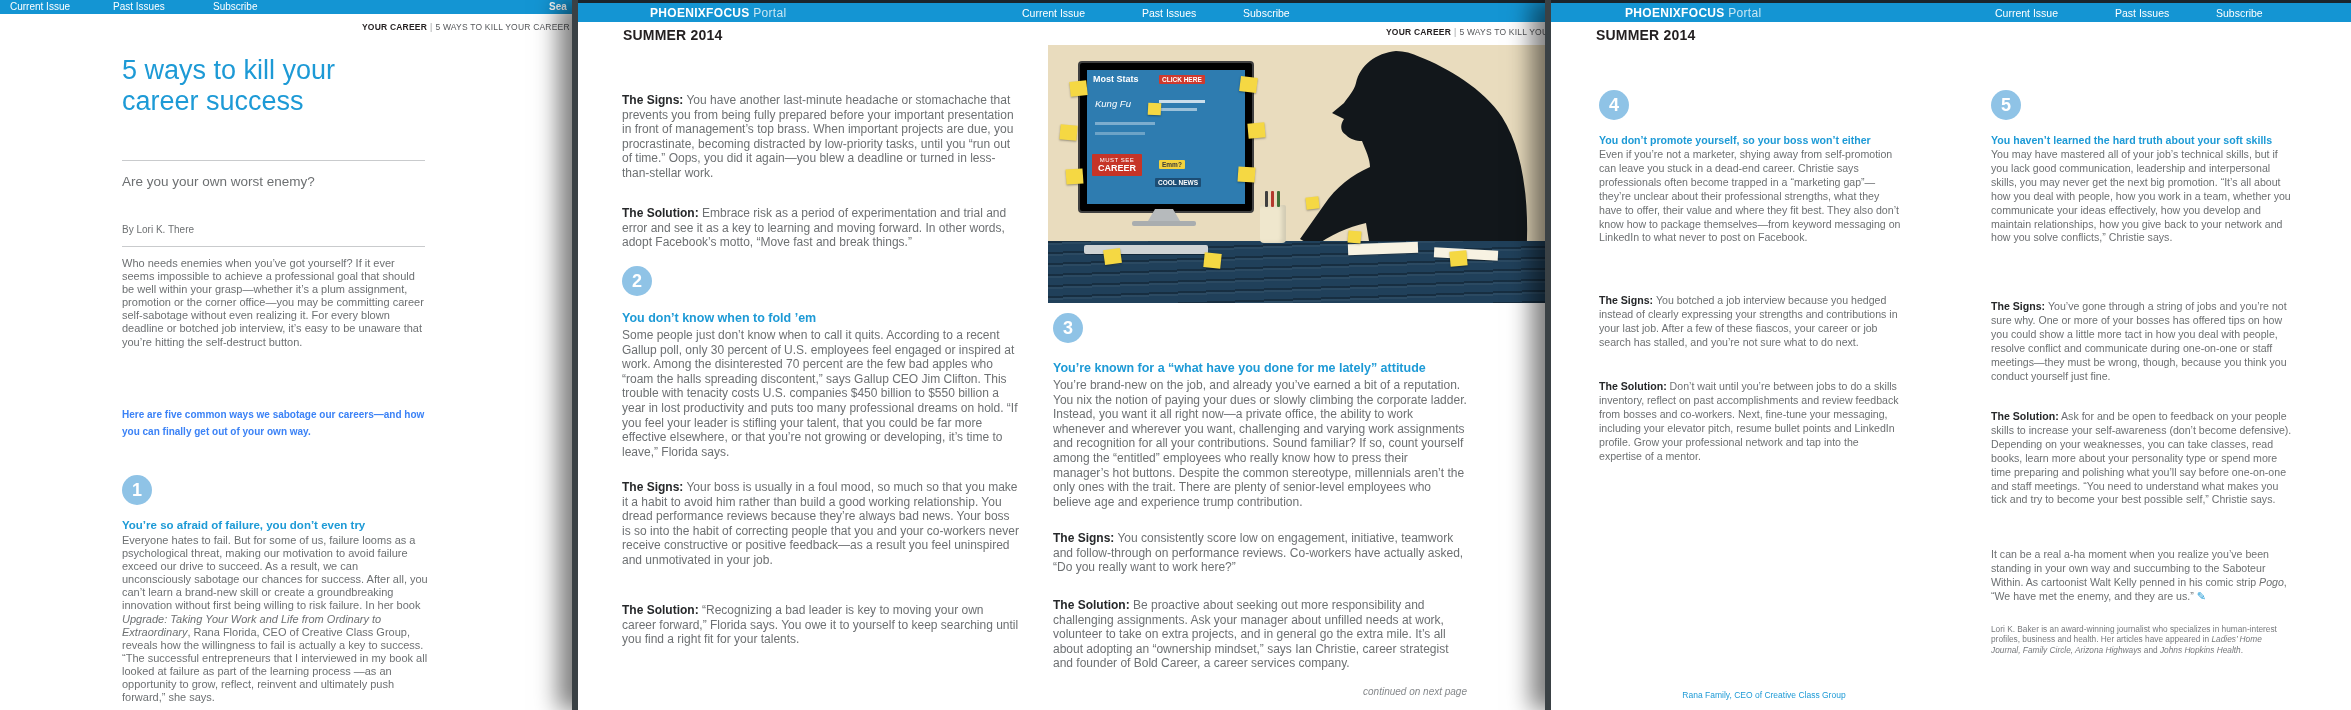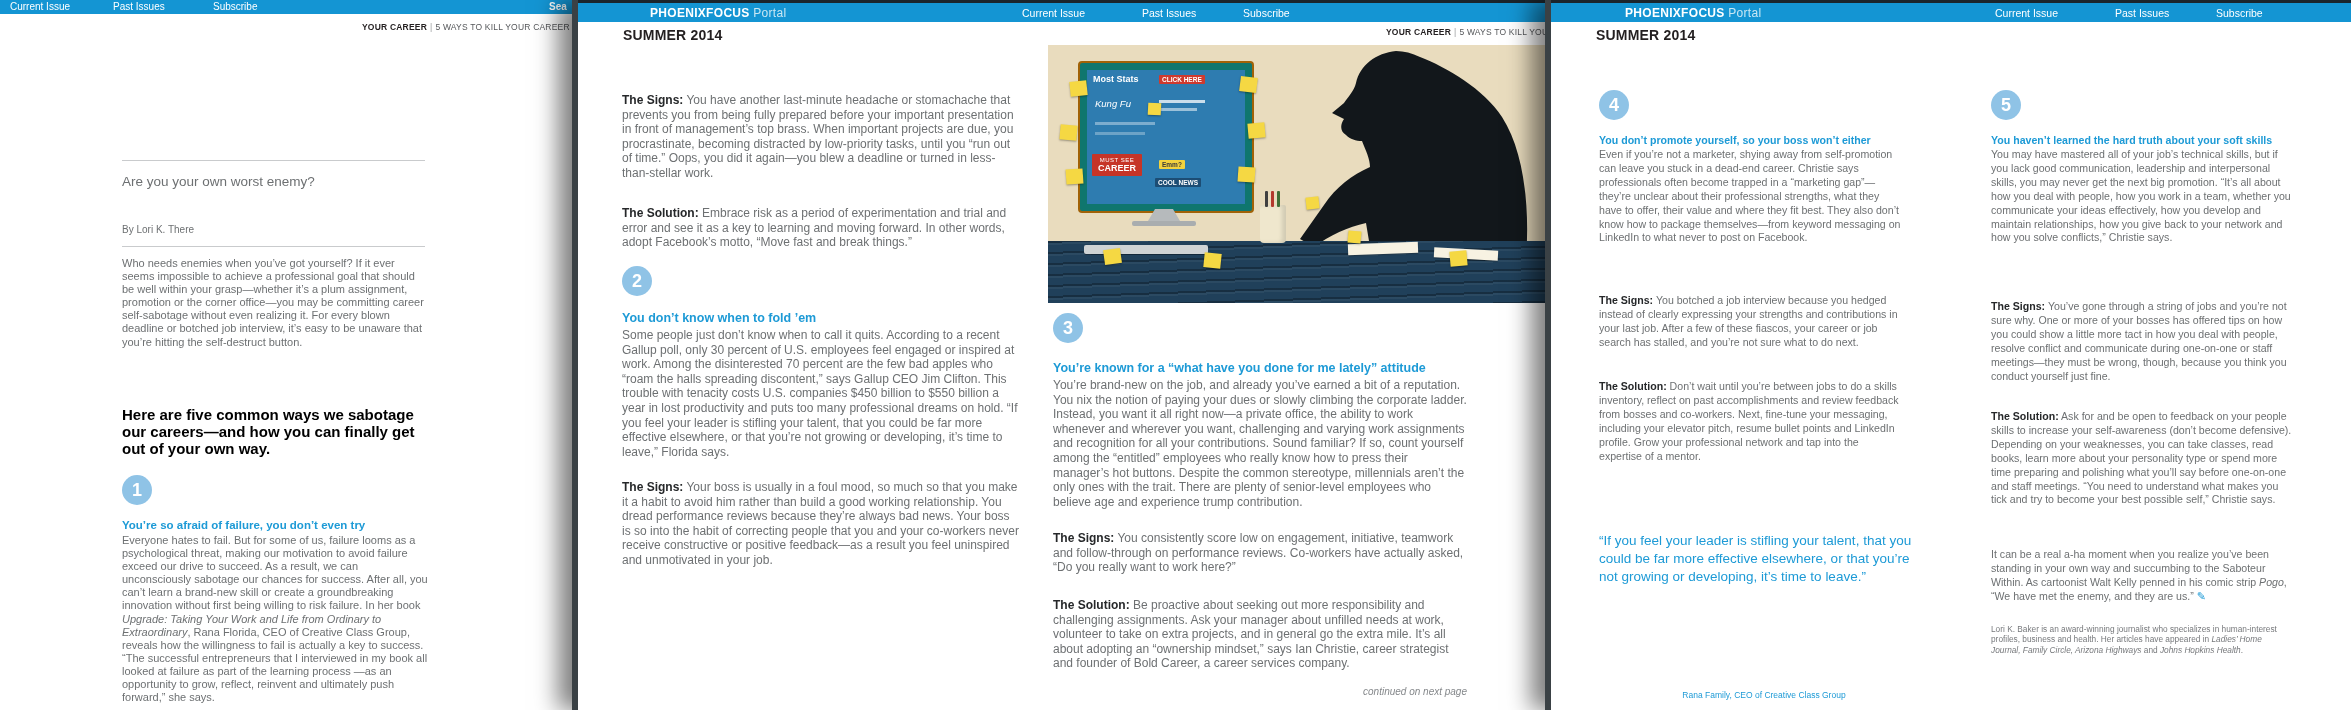--- a/index.html
+++ b/index.html
@@ -21,41 +21,41 @@
   .brand .lt{color:#c8e7f4;font-weight:400;}
   .searchcut{position:absolute;top:1px;font-size:10px;font-weight:700;color:#fff;}
   .kicker{position:absolute;font-size:8.5px;color:#55575a;white-space:nowrap;letter-spacing:.2px;}
   .kicker b{color:#231f20;font-weight:700;}
   .kicker .sep{color:#9b9d9f;padding:0 3px;}
   .rule{position:absolute;height:1px;background:#c9cbcd;}
   .title{position:absolute;font-size:27px;line-height:31px;color:#1d9ad6;font-weight:400;}
   .subtitle{position:absolute;font-size:13.5px;color:#6d7072;}
   .byline{position:absolute;font-size:10px;color:#6d7072;}
   .p1{position:absolute;font-size:11px;line-height:13.1px;color:#6d7072;}
-  .lead{position:absolute;font-size:15px;line-height:17px;font-weight:700;color:#000000;}
+  .lead{position:absolute;font-size:10px;line-height:17px;font-weight:700;color:#3b82f6;}
   .h-blue{position:absolute;font-weight:700;color:#1d9ad6;white-space:nowrap;}
   .h1s{font-size:11.5px;}
   .h2s{font-size:12.5px;}
   .h3s{font-size:10.6px;}
   .p2{position:absolute;font-size:12px;line-height:14.6px;color:#6d7072;}
   .p3{position:absolute;font-size:10.6px;line-height:13.9px;color:#6d7072;}
   .p2 b,.p3 b,.p1 b{color:#26282a;font-weight:700;}
   .circle{position:absolute;width:30px;height:30px;border-radius:50%;background:#8fc3e6;color:#fff;
           font-size:18px;font-weight:700;display:flex;align-items:center;justify-content:center;}
   .issue{position:absolute;font-size:14px;font-weight:700;color:#231f20;letter-spacing:.2px;}
   .continued{position:absolute;font-size:10px;font-style:italic;color:#85888b;text-align:right;}
   .quote{position:absolute;font-size:13.5px;line-height:18px;color:#1d9ad6;font-weight:400;}
   .attr{position:absolute;font-size:8.5px;color:#1d9ad6;text-align:center;}
   .bio{position:absolute;font-size:8.3px;line-height:10.4px;color:#77797c;}
   .endmark{color:#1d9ad6;font-size:11px;}
   
   .illus{position:absolute;left:470px;top:45px;width:503px;height:258px;background:#e9dcbe;overflow:hidden;}
   .desk{position:absolute;left:0;right:0;bottom:0;height:62px;background:#20405a;
         background-image:repeating-linear-gradient(178deg,rgba(0,0,0,.28) 0 2px,rgba(255,255,255,.05) 2px 4px,transparent 4px 11px);}
-  .monitor{position:absolute;left:30px;top:16px;width:172px;height:148px;background:#0f766e;border:2px solid #a16207;border-radius:4px;}
+  .monitor{position:absolute;left:30px;top:16px;width:172px;height:148px;background:#000000;border:2px solid #404040;border-radius:4px;}
   .screen{position:absolute;left:7px;top:7px;right:7px;bottom:7px;background:#2e7cb0;overflow:hidden;}
   .scr-head{position:absolute;left:6px;top:4px;font-size:9px;font-weight:700;color:#fff;}
   .chip{position:absolute;font-size:6.5px;font-weight:700;padding:1px 3px;border-radius:1px;white-space:nowrap;}
   .chip-red{background:#cf3a2e;color:#fff;}
   .chip-yellow{background:#f2d23e;color:#3a3a3a;}
   .chip-navy{background:#1c4d74;color:#fff;}
   .kungfu{position:absolute;left:8px;top:28px;font-size:9.5px;color:#fff;font-style:italic;}
   .fakebar{position:absolute;height:3px;background:rgba(255,255,255,.75);}
   .mustsee{position:absolute;left:5px;top:84px;background:#c63427;color:#fff;text-align:center;padding:3px 6px;border-radius:1px;}
   .mustsee .s1{display:block;font-size:6px;letter-spacing:.5px;}
@@ -80,20 +80,24 @@
   <section class="win win1">
     <div class="bar bar1">
       <span class="navitem nav1" style="left:10px">Current Issue</span>
       <span class="navitem nav1" style="left:113px">Past Issues</span>
       <span class="navitem nav1" style="left:213px">Subscribe</span>
       <span class="searchcut" style="left:549px">Sea</span>
     </div>
 
     <div class="kicker" style="left:362px;top:22px"><b>YOUR CAREER</b><span class="sep">|</span><span>5 WAYS TO KILL YOUR CAREER</span></div>
 
+    <div class="title" style="left:122px;top:55px">
+      <span style="display:block">5 ways to kill your</span>
+      <span style="display:block">career success</span>
+    </div>
 
     <div class="rule" style="left:122px;top:160px;width:303px"></div>
     <div class="subtitle" style="left:122px;top:174px">Are you your own worst enemy?</div>
     <div class="byline" style="left:122px;top:224px">By Lori K. There</div>
     <div class="rule" style="left:122px;top:246px;width:303px"></div>
 
     <p class="p1" style="left:122px;top:257px;width:306px;margin:0">Who needs enemies when you’ve got yourself? If it ever seems impossible to achieve a professional goal that should be well within your grasp—whether it’s a plum assignment, promotion or the corner office—you may be committing career self-sabotage without even realizing it. For every blown deadline or botched job interview, it’s easy to be unaware that you’re hitting the self-destruct button.</p>
 
     <p class="lead" style="left:122px;top:406px;width:312px;margin:0">Here are five common ways we sabotage our careers—and how you can finally get out of your own way.</p>
 
@@ -113,20 +117,21 @@
     <div class="issue" style="left:45px;top:27px">SUMMER 2014</div>
     <div class="kicker" style="left:808px;top:27px"><b>YOUR CAREER</b><span class="sep">|</span><span>5 WAYS TO KILL YOUR CAREER</span></div>
 
     <p class="p2" style="left:44px;top:93px;width:398px;margin:0"><b>The Signs:</b><span> You have another last-minute headache or stomachache that prevents you from being fully prepared before your important presentation in front of management’s top brass. When important projects are due, you procrastinate, becoming distracted by low-priority tasks, until you “run out of time.” Oops, you did it again—you blew a deadline or turned in less-than-stellar work.</span></p>
     <p class="p2" style="left:44px;top:206px;width:398px;margin:0"><b>The Solution:</b><span> Embrace risk as a period of experimentation and trial and error and see it as a key to learning and moving forward. In other words, adopt Facebook’s motto, “Move fast and break things.”</span></p>
 
     <div class="circle" style="left:44px;top:266px">2</div>
     <div class="h-blue h2s" style="left:44px;top:311px">You don’t know when to fold ’em</div>
     <p class="p2" style="left:44px;top:328px;width:398px;margin:0">Some people just don’t know when to call it quits. According to a recent Gallup poll, only 30 percent of U.S. employees feel engaged or inspired at work. Among the disinterested 70 percent are the few bad apples who “roam the halls spreading discontent,” says Gallup CEO Jim Clifton. This trouble with tenacity costs U.S. companies $450 billion to $550 billion a year in lost productivity and puts too many professional dreams on hold. “If you feel your leader is stifling your talent, that you could be far more effective elsewhere, or that you’re not growing or developing, it’s time to leave,” Florida says.</p>
     <p class="p2" style="left:44px;top:480px;width:398px;margin:0"><b>The Signs:</b><span> Your boss is usually in a foul mood, so much so that you make it a habit to avoid him rather than build a good working relationship. You dread performance reviews because they’re always bad news. Your boss is so into the habit of correcting people that you and your co-workers never receive constructive or positive feedback—as a result you feel uninspired and unmotivated in your job.</span></p>
+    <p class="p2" style="left:44px;top:603px;width:398px;margin:0"><b>The Solution:</b><span> “Recognizing a bad leader is key to moving your own career forward,” Florida says. You owe it to yourself to keep searching until you find a right fit for your talents.</span></p>
 
     <div class="illus">
       <div class="monitor">
         <div class="screen">
           <span class="scr-head">Most Stats</span>
           <span class="chip chip-red" style="left:72px;top:5px">CLICK HERE</span>
           <span class="kungfu">Kung Fu</span>
           <span class="fakebar" style="left:72px;top:30px;width:46px"></span>
           <span class="fakebar" style="left:72px;top:38px;width:38px;opacity:.7"></span>
           <span class="fakebar" style="left:8px;top:52px;width:60px;opacity:.5"></span>
@@ -187,21 +192,20 @@
     <span class="navitem nav2" style="left:665px">Subscribe</span>
 
     <div class="issue" style="left:45px;top:27px">SUMMER 2014</div>
 
     <div class="circle" style="left:48px;top:90px">4</div>
     <div class="h-blue h3s" style="left:48px;top:134px">You don’t promote yourself, so your boss won’t either</div>
     <p class="p3" style="left:48px;top:148px;width:302px;margin:0">Even if you’re not a marketer, shying away from self-promotion can leave you stuck in a dead-end career. Christie says professionals often become trapped in a “marketing gap”—they’re unclear about their professional strengths, what they have to offer, their value and where they fit best. They also don’t know how to package themselves—from keyword messaging on LinkedIn to what never to post on Facebook.</p>
     <p class="p3" style="left:48px;top:294px;width:302px;margin:0"><b>The Signs:</b><span> You botched a job interview because you hedged instead of clearly expressing your strengths and contributions in your last job. After a few of these fiascos, your career or job search has stalled, and you’re not sure what to do next.</span></p>
     <p class="p3" style="left:48px;top:380px;width:302px;margin:0"><b>The Solution:</b><span> Don’t wait until you’re between jobs to do a skills inventory, reflect on past accomplishments and review feedback from bosses and co-workers. Next, fine-tune your messaging, including your elevator pitch, resume bullet points and LinkedIn profile. Grow your professional network and tap into the expertise of a mentor.</span></p>
 
-    <div class="quote" style="left:48px;top:532px;width:330px">“If you feel your leader is stifling your talent, that you could be far more effective elsewhere, or that you’re not growing or developing, it’s time to leave.”</div>
     <div class="attr" style="left:48px;top:690px;width:330px">Rana Family, CEO of Creative Class Group</div>
 
     <div class="circle" style="left:440px;top:90px">5</div>
     <div class="h-blue h3s" style="left:440px;top:134px">You haven’t learned the hard truth about your soft skills</div>
     <p class="p3" style="left:440px;top:148px;width:302px;margin:0">You may have mastered all of your job’s technical skills, but if you lack good communication, leadership and interpersonal skills, you may never get the next big promotion. “It’s all about how you deal with people, how you work in a team, whether you communicate your ideas effectively, how you develop and maintain relationships, how you give back to your network and how you solve conflicts,” Christie says.</p>
     <p class="p3" style="left:440px;top:300px;width:302px;margin:0"><b>The Signs:</b><span> You’ve gone through a string of jobs and you’re not sure why. One or more of your bosses has offered tips on how you could show a little more tact in how you deal with people, resolve conflict and communicate during one-on-one or staff meetings—they must be wrong, though, because you think you conduct yourself just fine.</span></p>
     <p class="p3" style="left:440px;top:410px;width:302px;margin:0"><b>The Solution:</b><span> Ask for and be open to feedback on your people skills to increase your self-awareness (don’t become defensive). Depending on your weaknesses, you can take classes, read books, learn more about your personality type or spend more time preparing and polishing what you’ll say before one-on-one and staff meetings. “You need to understand what makes you tick and try to become your best possible self,” Christie says.</span></p>
     <p class="p3" style="left:440px;top:548px;width:302px;margin:0"><span>It can be a real a-ha moment when you realize you’ve been standing in your own way and succumbing to the Saboteur Within. As cartoonist Walt Kelly penned in his comic strip </span><span class="em">Pogo</span><span>, “We have met the enemy, and they are us.” </span><span class="endmark">✎</span></p>
     <p class="bio" style="left:440px;top:624px;width:302px;margin:0;position:absolute"><span>Lori K. Baker is an award-winning journalist who specializes in human-interest profiles, business and health. Her articles have appeared in </span><span class="em">Ladies’ Home Journal, Family Circle, Arizona Highways</span><span> and </span><span class="em">Johns Hopkins Health</span><span>.</span></p>
   </section>

